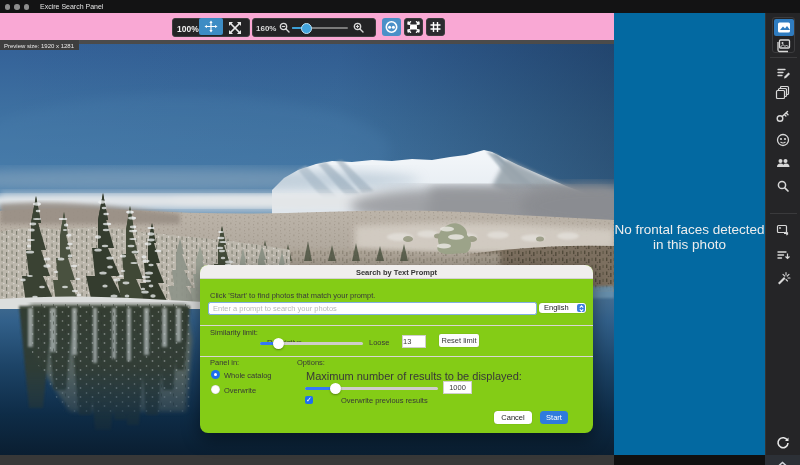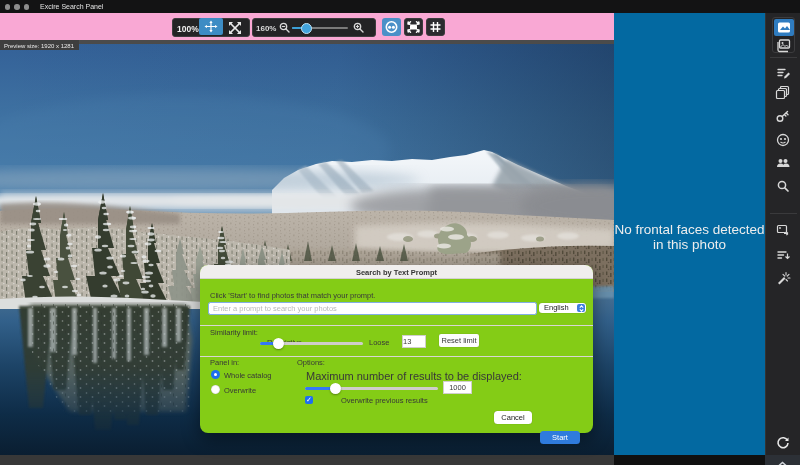--- a/index.html
+++ b/index.html
@@ -67,21 +67,21 @@
   #optlab{position:absolute;left:97px;top:93px;}
   #maxlab{position:absolute;left:106px;top:105px;font-size:11px;}
   #optslider{left:105px;top:122px;width:133px;}
   #optval{position:absolute;left:243px;top:116px;width:27px;height:11px;background:#fff;border:1px solid #d0cecd;
           text-align:center;line-height:11px;}
   #check{position:absolute;left:105px;top:131px;width:8px;height:8px;background:#1e6ef0;border-radius:2px;
          color:#fff;font-size:7px;line-height:8px;text-align:center;}
   #chklab{position:absolute;left:117px;top:131px;margin-left:24px;}
   .dbtn{position:absolute;top:146px;height:13px;border-radius:3.5px;text-align:center;line-height:13px;font-size:7.5px;}
   #cancel{left:294px;width:38px;background:#fff;box-shadow:0 0 1px rgba(0,0,0,.4);color:#222;}
-  #start{left:340px;width:40px;background:#2f7bdd;color:#fff;margin-top:20px;}
+  #start{left:340px;width:28px;background:#2f7bdd;color:#fff;}
 </style>
 </head>
 <body>
 <div id="app">
 
   <div class="abs" id="titlebar">
     <div class="dot" style="left:4.5px"></div>
     <div class="dot" style="left:14px"></div>
     <div class="dot" style="left:23.5px"></div>
     <div id="ttext">Excire Search Panel</div>

